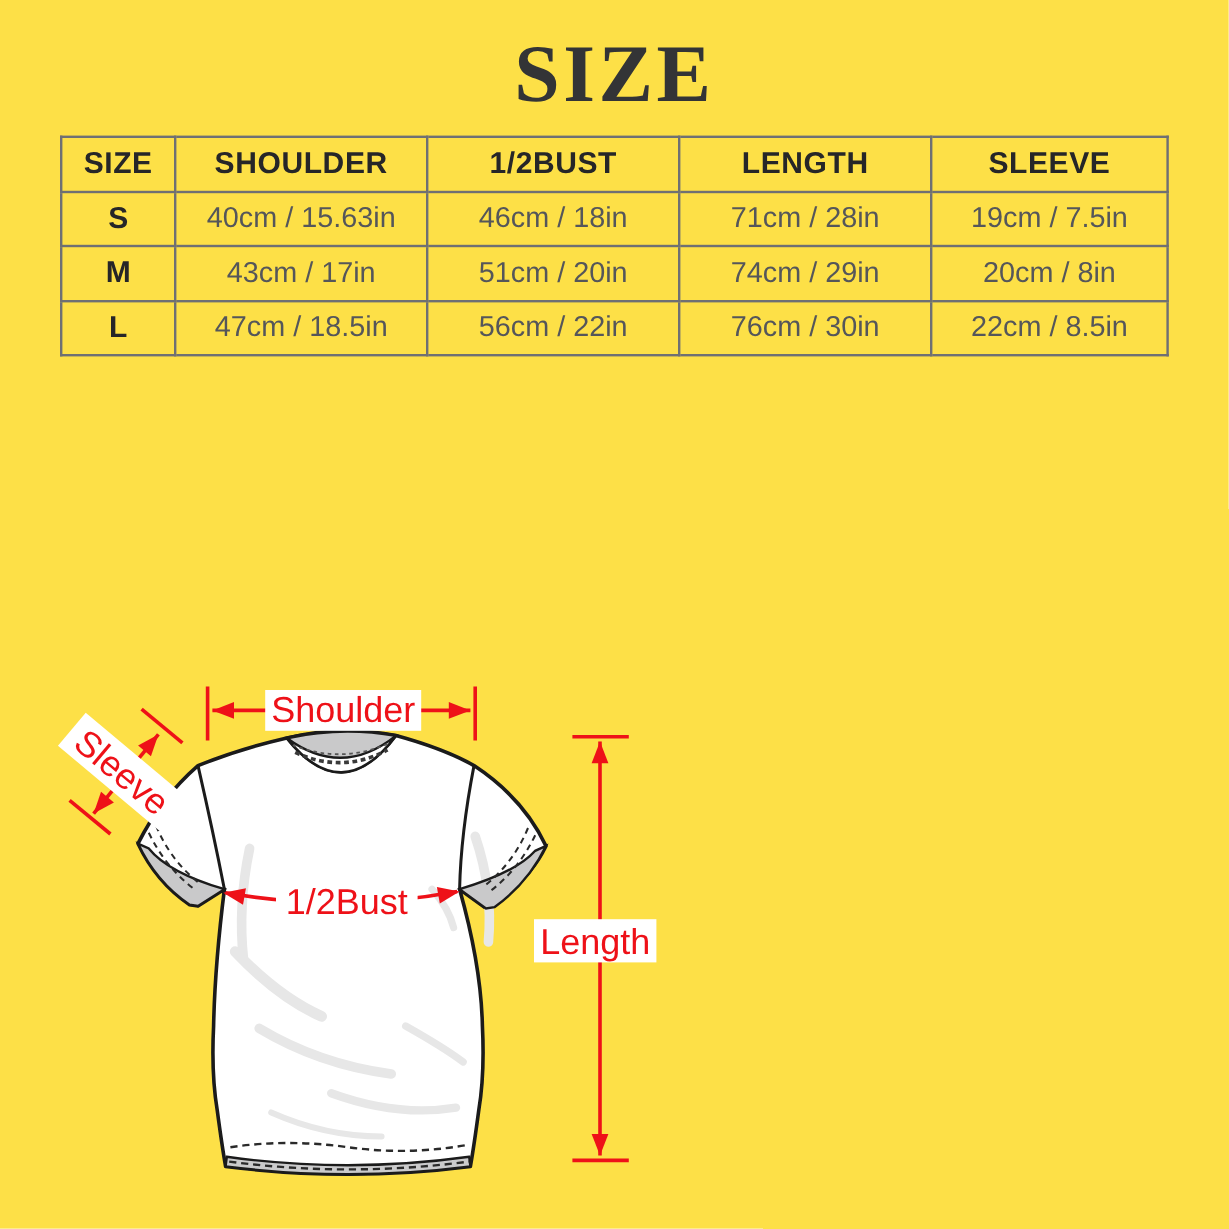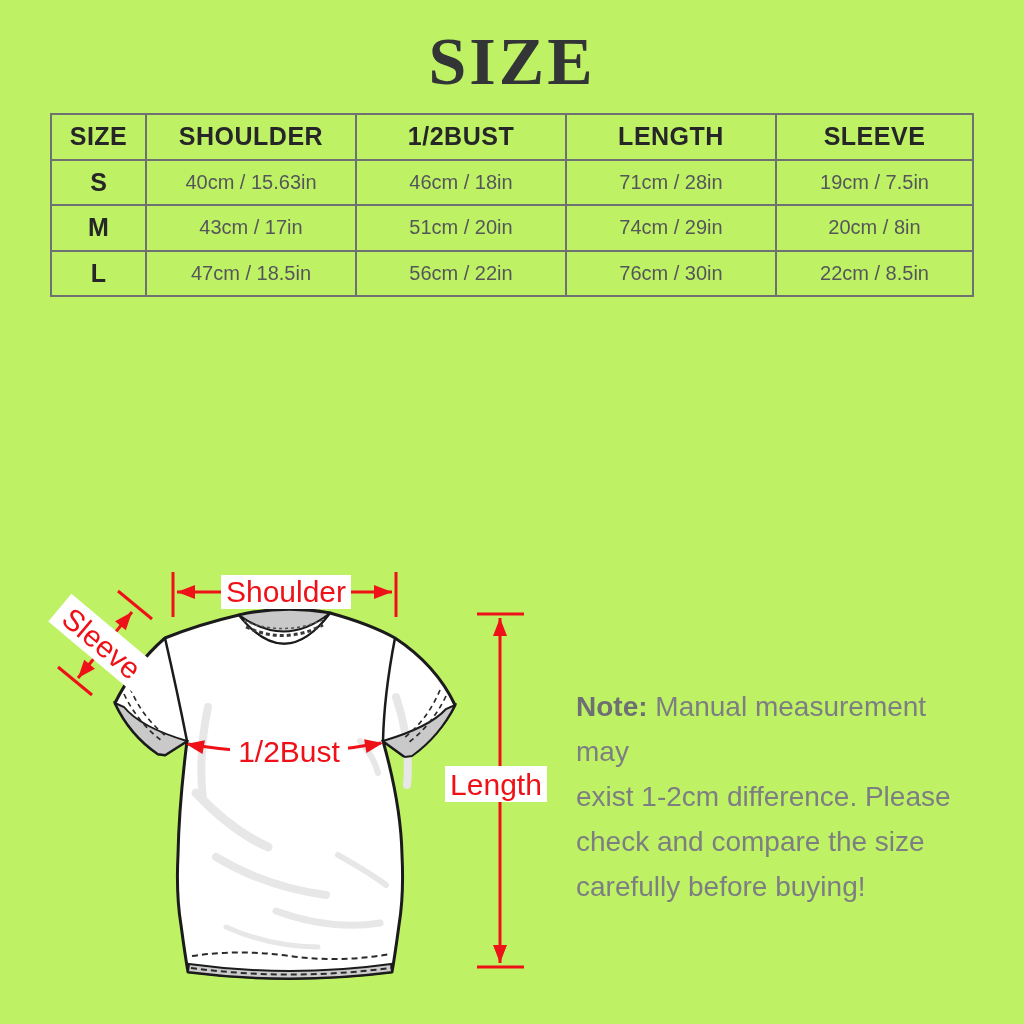--- a/index.html
+++ b/index.html
@@ -1,32 +1,32 @@
 <!DOCTYPE html>
 <html><head>
 <meta charset="utf-8">
 <style>
   html,body{margin:0;padding:0;background:#ffffff;}
-  .page{position:relative;width:1024px;height:1024px;background:#bef264;overflow:hidden;
+  .page{position:relative;width:1024px;height:1024px;background:#fde047;overflow:hidden;
         font-family:"Liberation Sans",sans-serif;}
   .title{position:absolute;left:0;top:22px;width:1024px;text-align:center;
          font-family:"Liberation Serif",serif;font-weight:bold;font-size:68px;
          letter-spacing:3px;color:#333436;margin:0;}
   table.size-table{position:absolute;left:50px;top:113px;width:922px;
          border-collapse:collapse;table-layout:fixed;}
   .size-table col.c0{width:95px;}
   .size-table col.c1{width:210px;}
   .size-table col.c2{width:210px;}
   .size-table col.c3{width:210px;}
   .size-table col.c4{width:197px;}
   .size-table th,.size-table td{border:2px solid #6f7073;text-align:center;
          vertical-align:middle;height:43.5px;padding:0;}
   .size-table thead th{font-size:25px;font-weight:bold;color:#262628;letter-spacing:0.5px;}
   .size-table tbody th{font-size:25px;font-weight:bold;color:#262628;}
-  .size-table tbody td{font-size:20px;font-weight:normal;color:#55565a;}
+  .size-table tbody td{font-size:24px;font-weight:normal;color:#55565a;}
   .diagram{position:absolute;left:40px;top:555px;width:520px;height:469px;}
   .note{position:absolute;left:576px;top:684px;width:400px;
         font-size:28px;line-height:45px;color:#7d7e81;}
   .note .b{font-weight:bold;color:#6e6f72;}
   .note p{margin:0;}
 </style>
 </head>
 <body>
 
 <div class="page">
@@ -169,20 +169,14 @@
           <line x1="460" y1="63" x2="460" y2="408"></line>
         </g>
         <path d="M460,63 L453,81 L467,81 Z" fill="#ee1118"></path>
         <path d="M460,408 L453,390 L467,390 Z" fill="#ee1118"></path>
         <rect x="405" y="211" width="102" height="36" fill="#ffffff"></rect>
         <text x="456" y="240" text-anchor="middle">Length</text>
       </g>
     </svg>
   </div>
 
-  <div class="note">
-    <p><span class="b">Note:</span> <span>Manual measurement may</span></p>
-    <p>exist 1-2cm difference. Please</p>
-    <p>check and compare the size</p>
-    <p>carefully before buying!</p>
-  </div>
 
 </div>
 
 </body></html>

